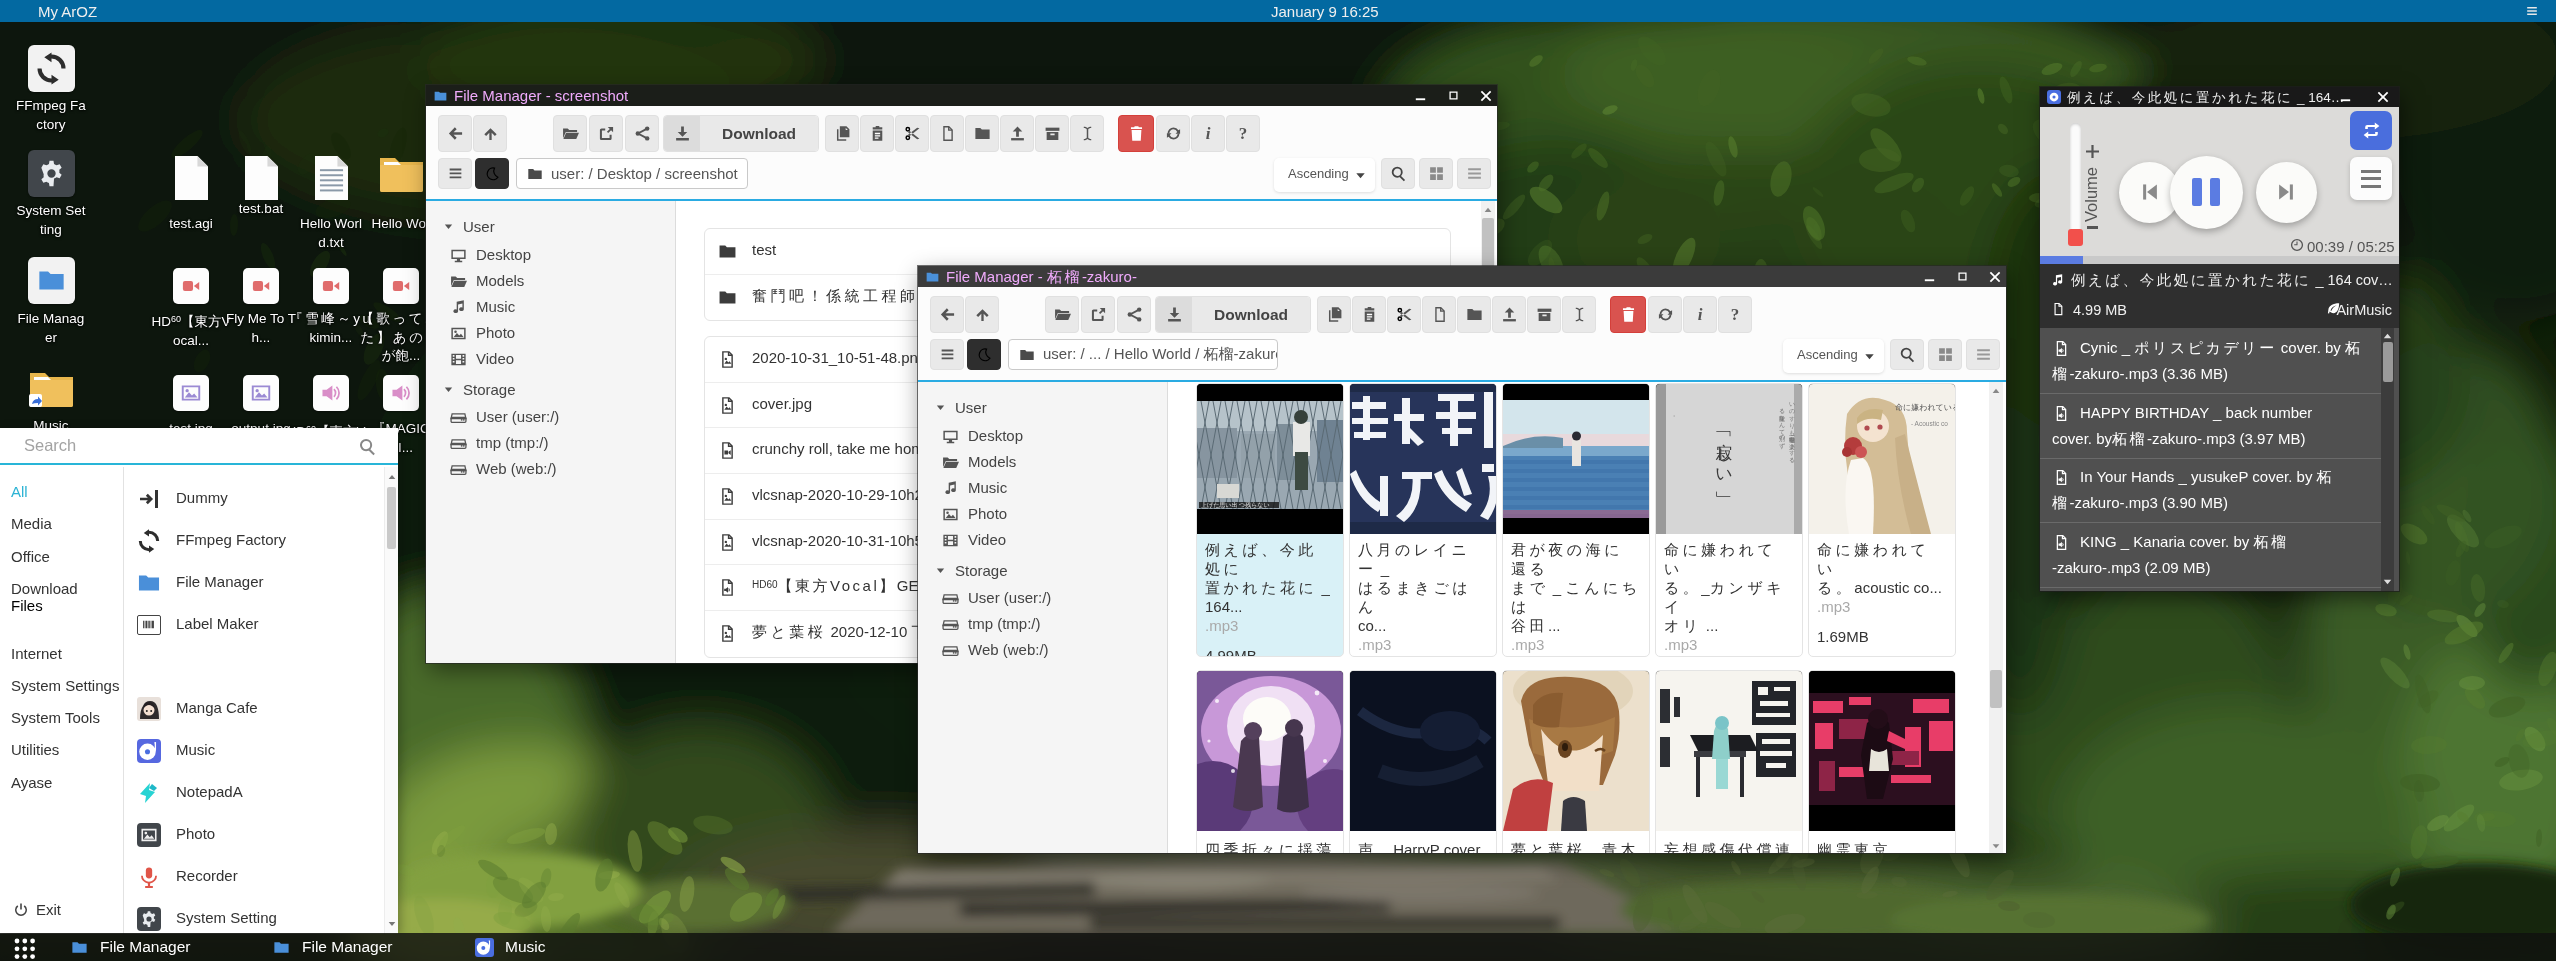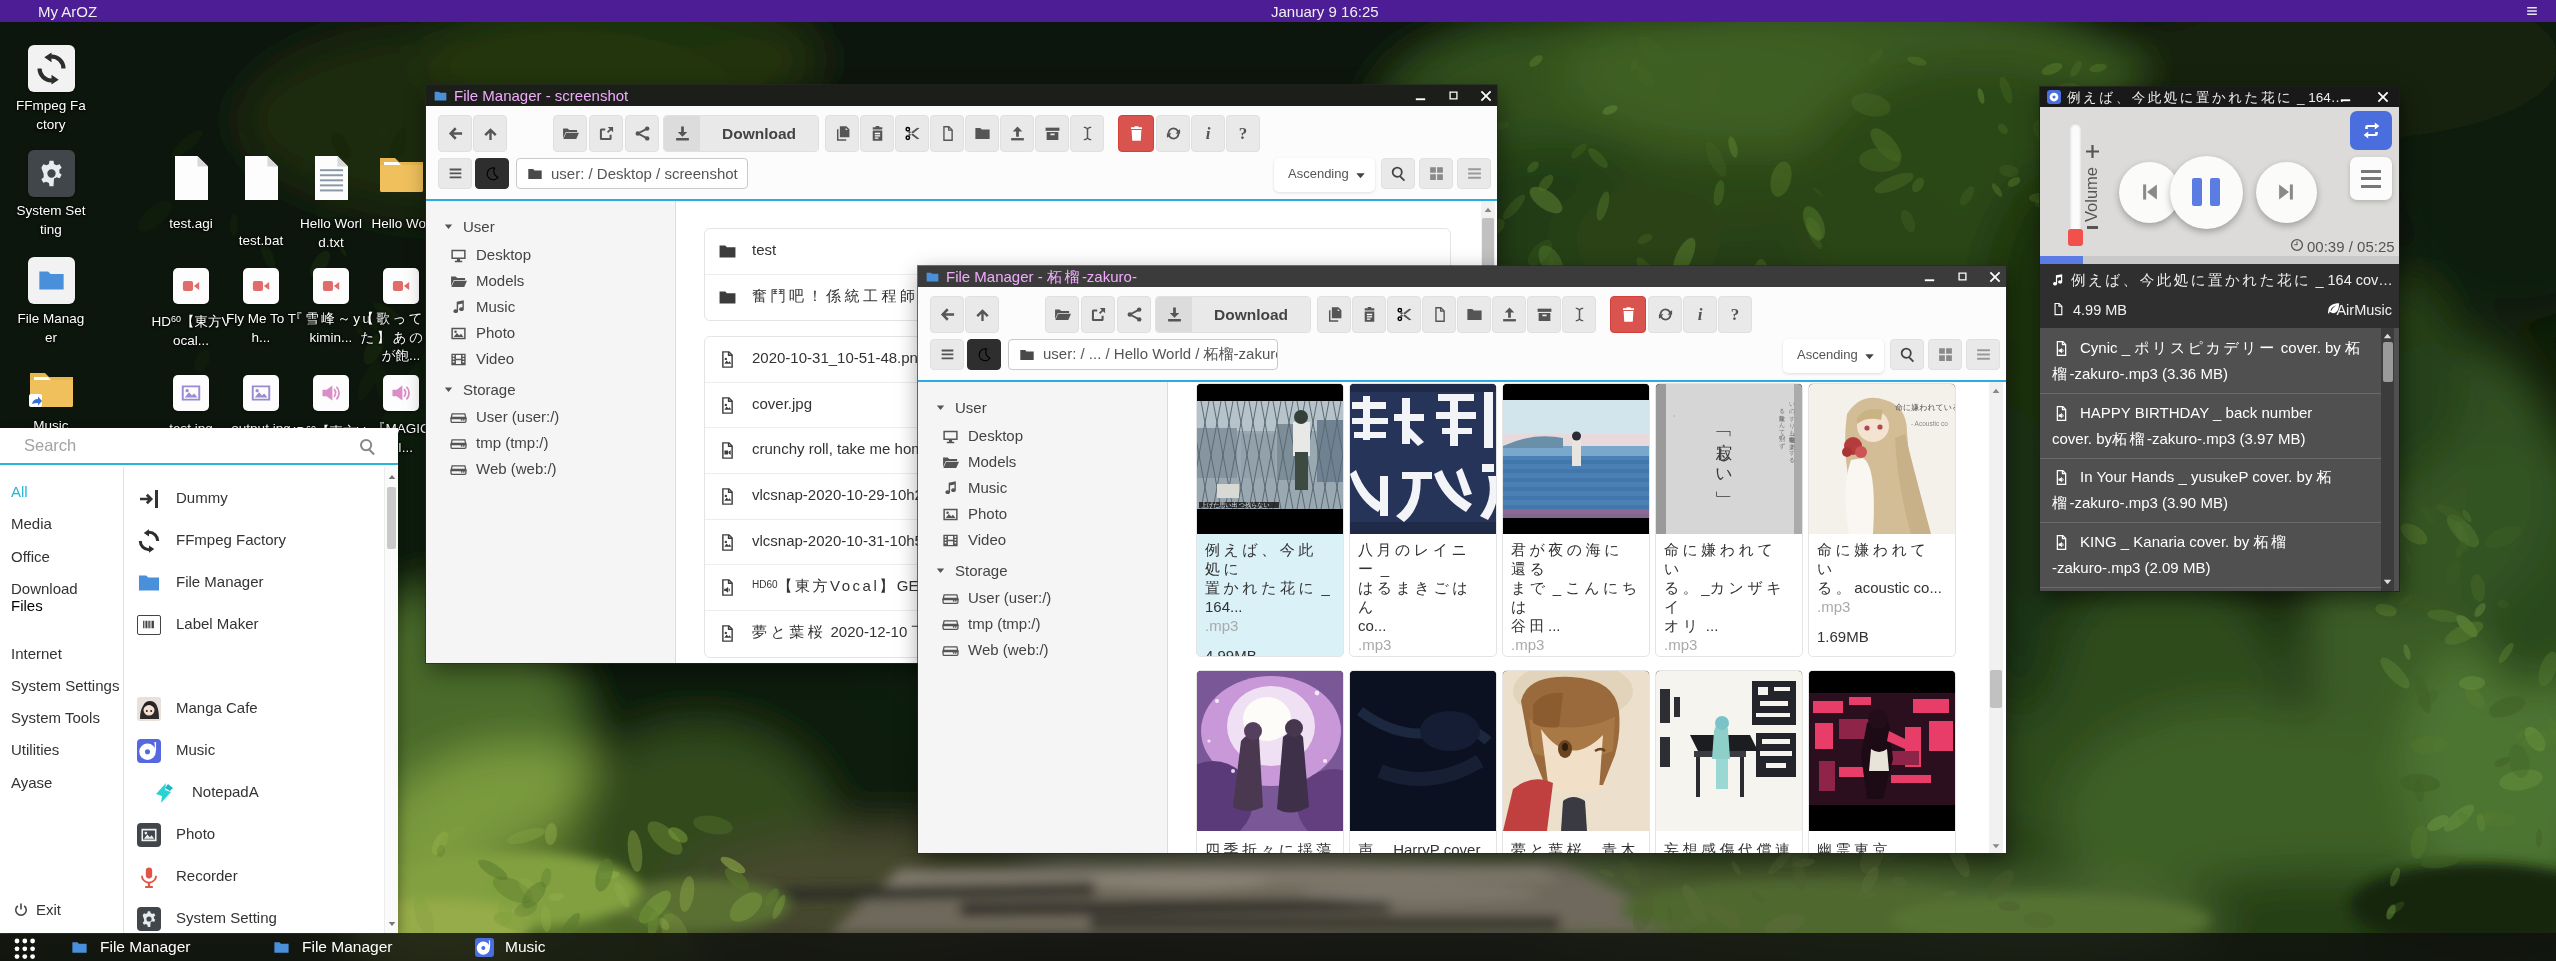--- a/index.html
+++ b/index.html
@@ -1,19 +1,19 @@
 <!DOCTYPE html>
 <html><head><meta charset="utf-8"><title>My ArOZ</title>
 <style>
 *{margin:0;padding:0;box-sizing:border-box}
 html,body{width:2556px;height:961px;overflow:hidden;font-family:"Liberation Sans",sans-serif}
 body{position:relative;background:#1a2a12}
 .abs{position:absolute}
 #wall{left:0;top:0;width:2556px;height:961px}
-#topbar{left:0;top:0;width:2556px;height:22px;background:#4c1d95;color:#efefef;font-size:15px;z-index:50}
+#topbar{left:0;top:0;width:2556px;height:22px;background:#0369a1;color:#efefef;font-size:15px;z-index:50}
 #topbar .t{position:absolute;top:2.5px}
 .dlabel{position:absolute;color:#fff;font-size:13.5px;line-height:18.5px;text-align:center;width:140px;text-shadow:0 1px 3px rgba(0,0,0,.9),0 0 2px rgba(0,0,0,.8)}
 .tile{position:absolute;border-radius:6px;box-shadow:0 1px 2px rgba(0,0,0,.4)}
 .win{position:absolute;background:#fff;box-shadow:0 0 0 1px rgba(40,40,40,.65),3px 8px 22px rgba(0,0,0,.45)}
 .tbar{position:absolute;left:0;top:0;right:0;height:21px;color:#f0abfc;font-size:15px}
 .tbar .tt{position:absolute;top:1.5px;white-space:nowrap}
 .toolrow{position:absolute;left:0;right:0;background:#fcfcfc}
 .tb{position:absolute;width:34px;height:37px;background:#e9e9e9;border:1px solid #e0e0e0;border-radius:4px;display:flex;align-items:center;justify-content:center}
 .tb svg{width:17px;height:17px;fill:#555}
 .tb.sm{height:31px}
@@ -559,21 +559,21 @@
     <div class="dlabel" style="left:-19px;top:417px">Music</div>
     <svg class="abs" style="left:175px;top:156px;width:33px;height:44px" viewBox="0 0 33 44">
       <path d="M0 0 H22.439999999999998 L33 10.56 V44 H0 Z" fill="#fdfdfd"></path>
       <path d="M22.439999999999998 0 L33 10.56 H22.439999999999998 Z" fill="#d8d8d8"></path>
     </svg>
     <div class="dlabel" style="left:121px;top:215px">test.agi</div>
     <svg class="abs" style="left:245px;top:156px;width:33px;height:44px" viewBox="0 0 33 44">
       <path d="M0 0 H22.439999999999998 L33 10.56 V44 H0 Z" fill="#fdfdfd"></path>
       <path d="M22.439999999999998 0 L33 10.56 H22.439999999999998 Z" fill="#d8d8d8"></path>
     </svg>
-    <div class="dlabel" style="left:191px;top:232px">test.bat</div>
+    <div class="dlabel" style="left:191px;top:200px">test.bat</div>
     <svg class="abs" style="left:315px;top:156px;width:33px;height:44px" viewBox="0 0 33 44">
       <path d="M0 0 H22.439999999999998 L33 10.56 V44 H0 Z" fill="#fdfdfd"></path>
       <path d="M22.439999999999998 0 L33 10.56 H22.439999999999998 Z" fill="#d8d8d8"></path>
       <rect x="4.95" y="13.2" width="23.099999999999998" height="1.98" fill="#8a99a8"></rect>
       <rect x="4.95" y="18.259999999999998" width="23.099999999999998" height="1.98" fill="#8a99a8"></rect>
       <rect x="4.95" y="23.32" width="23.099999999999998" height="1.98" fill="#8a99a8"></rect>
       <rect x="4.95" y="28.380000000000003" width="23.099999999999998" height="1.98" fill="#8a99a8"></rect>
       <rect x="4.95" y="33.44" width="23.099999999999998" height="1.98" fill="#8a99a8"></rect>
     </svg>
     <div class="dlabel" style="left:261px;top:215px">Hello Worl<br>d.txt</div>
@@ -1572,21 +1572,21 @@
       <div class="app" style="top:11px">Manga Cafe</div>
     </div>
     <div class="abs" style="left:0;top:302px;width:398px;height:42px">
       <div class="aicon" style="top:9px">
         <div class="abs" style="left:0;top:0;width:24px;height:24px;background:#5668e0;border-radius:4px"><svg viewBox="0 0 16 16" style="width:24px;height:24px">
             <use href="#i-disc"></use>
           </svg></div>
       </div>
       <div class="app" style="top:11px">Music</div>
     </div>
-    <div class="abs" style="left:16px;top:344px;width:334px;height:42px">
+    <div class="abs" style="left:0;top:344px;width:334px;height:42px">
       <div class="aicon" style="top:9px">
         <svg class="abs" style="left:0;top:0;width:24px;height:24px" viewBox="0 0 24 24">
           <path d="M13 2 3 13l6 2-1 7L18 11l-6-2z" fill="#27d3d3"></path>
           <path d="M15 3l5 4-3 3-5-3z" fill="#1fb8c8"></path>
         </svg>
       </div>
       <div class="app" style="top:11px">NotepadA</div>
     </div>
     <div class="abs" style="left:0;top:386px;width:398px;height:42px">
       <div class="aicon" style="top:9px">

